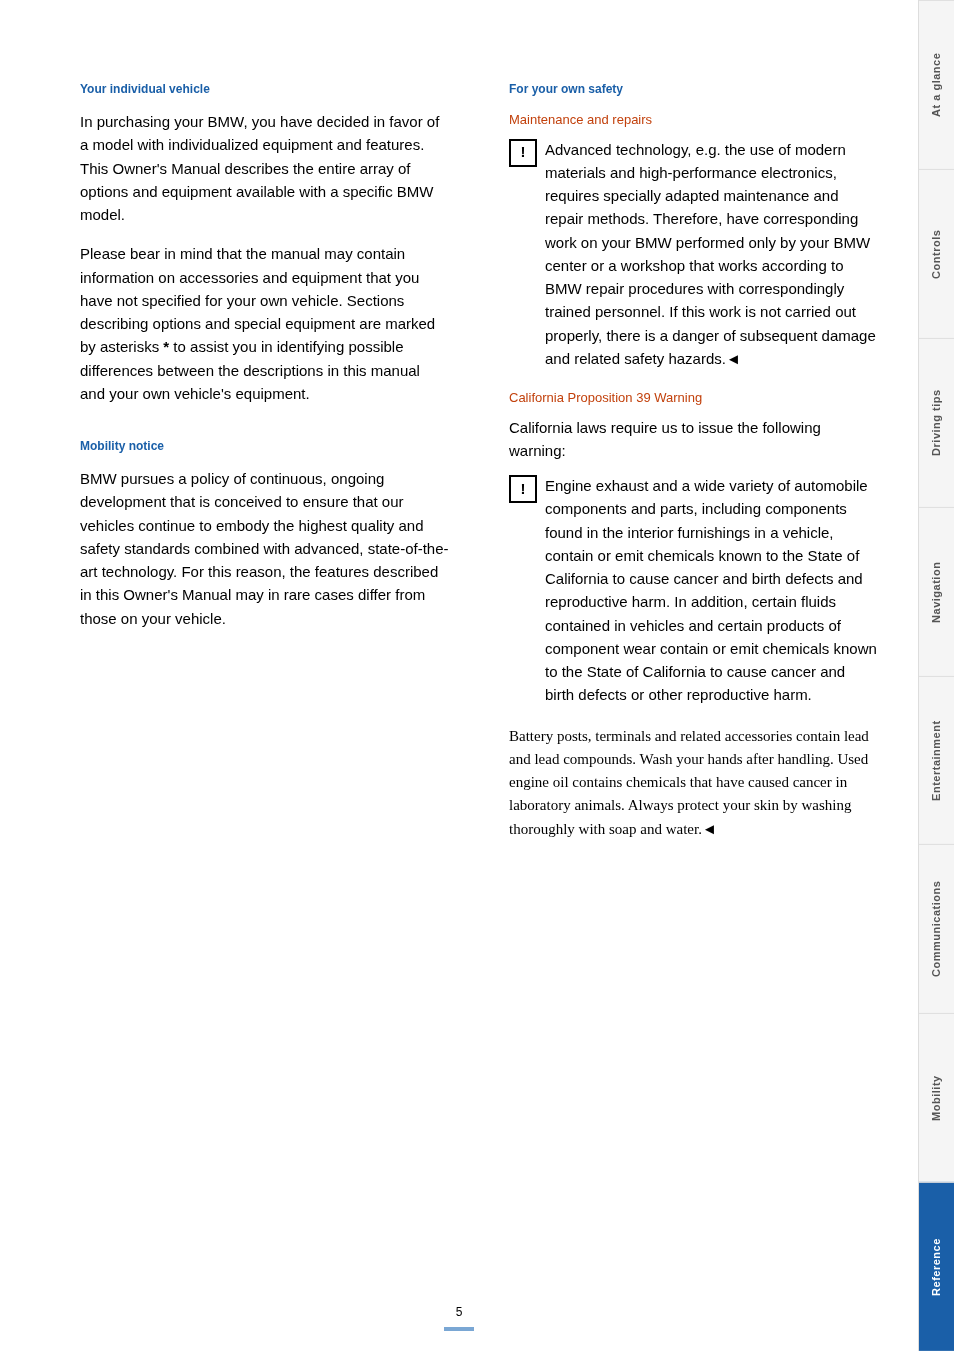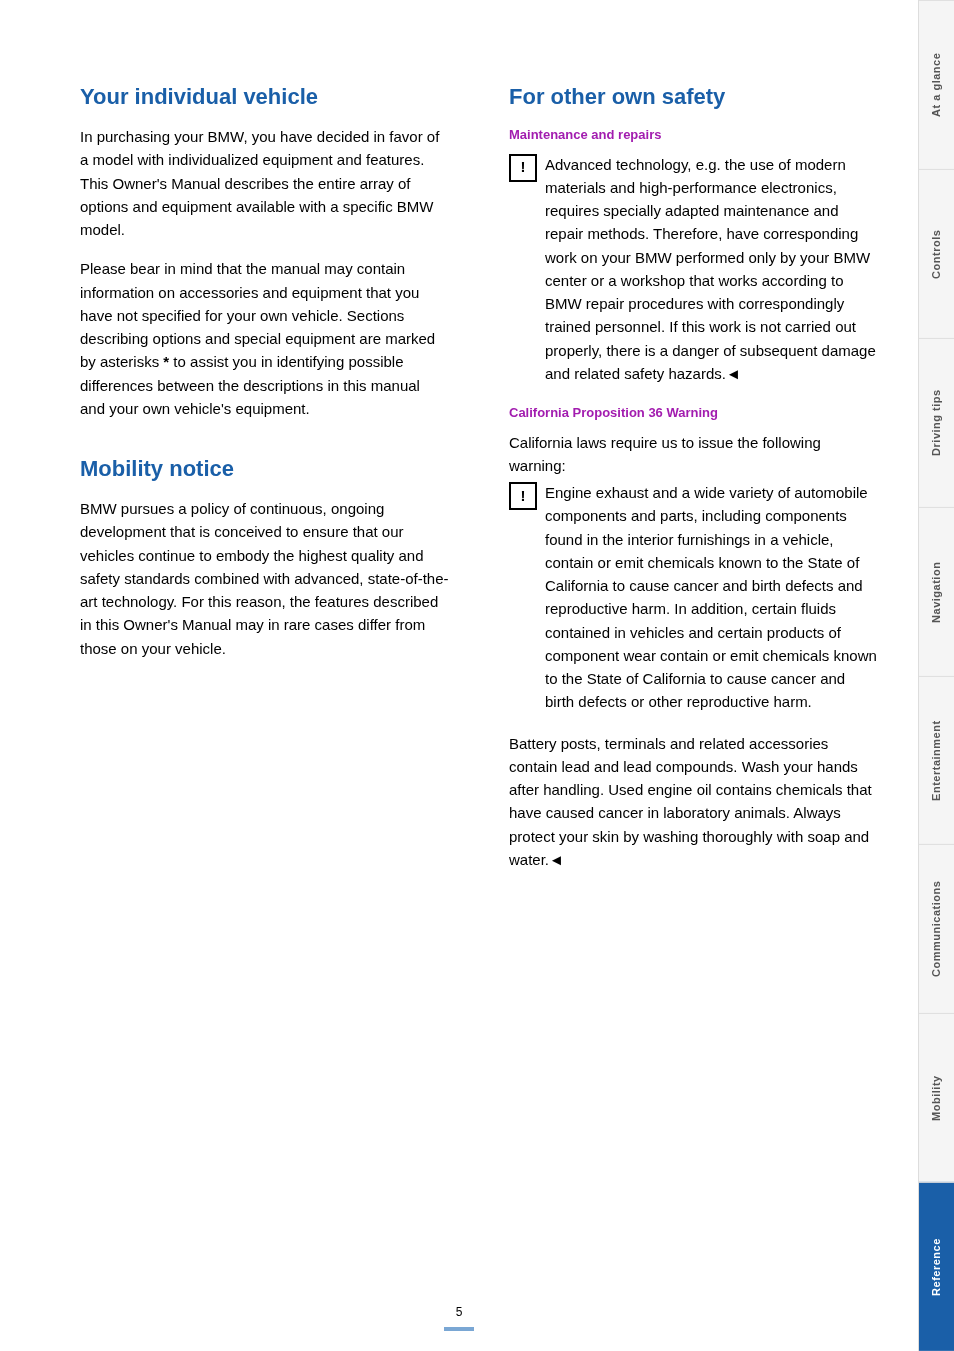--- a/index.html
+++ b/index.html
@@ -40,30 +40,30 @@
       padding-right: 10px;
     }
 
     .col-right {
       flex: 1;
       padding-left: 10px;
     }
 
     
     .section-title {
-      font-size: 22px;
+      font-size: 12px;
       font-weight: bold;
       color: #1a5fa8;
       margin-bottom: 12px;
     }
 
     .subsection-title {
       font-size: 13px;
-      font-weight: bold;
-      color: #a21caf;
+      font-weight: normal;
+      color: #c2410c;
       margin-bottom: 8px;
     }
 
     .section-body {
       font-size: 15px;
       line-height: 1.55;
       color: #000;
       margin-bottom: 16px;
     }
 
@@ -172,38 +172,38 @@
         <div class="section-block">
           <div class="section-title">Mobility notice</div>
           <p class="section-body">BMW pursues a policy of continuous, ongoing development that is conceived to ensure that our vehicles continue to embody the highest quality and safety standards combined with advanced, state-of-the-art technology. For this reason, the features described in this Owner's Manual may in rare cases differ from those on your vehicle.</p>
         </div>
 
       </div>
 
       <div class="col-right">
 
         <div class="section-block">
-          <div class="section-title">For other own safety</div>
+          <div class="section-title">For your own safety</div>
 
           <div class="subsection-block">
             <div class="subsection-title">Maintenance and repairs</div>
             <div class="warning-block">
               <div class="warning-icon">!</div>
               <div class="warning-text">Advanced technology, e.g. the use of modern materials and high-performance electronics, requires specially adapted maintenance and repair methods. Therefore, have corresponding work on your BMW performed only by your BMW center or a workshop that works according to BMW repair procedures with correspondingly trained personnel. If this work is not carried out properly, there is a danger of subsequent damage and related safety hazards.◄</div>
             </div>
           </div>
 
           <div class="subsection-block" style="margin-top: 18px;">
-            <div class="subsection-title">California Proposition 36 Warning</div>
-            <p class="section-body" style="margin-bottom: 4px;">California laws require us to issue the following warning:</p>
+            <div class="subsection-title">California Proposition 39 Warning</div>
+            <p class="section-body" style="margin-bottom: 12px;">California laws require us to issue the following warning:</p>
             <div class="warning-block">
               <div class="warning-icon">!</div>
               <div class="warning-text">Engine exhaust and a wide variety of automobile components and parts, including components found in the interior furnishings in a vehicle, contain or emit chemicals known to the State of California to cause cancer and birth defects and reproductive harm. In addition, certain fluids contained in vehicles and certain products of component wear contain or emit chemicals known to the State of California to cause cancer and birth defects or other reproductive harm.</div>
             </div>
-            <p class="section-body" style="margin-top: 18px;">Battery posts, terminals and related accessories contain lead and lead compounds. Wash your hands after handling. Used engine oil contains chemicals that have caused cancer in laboratory animals. Always protect your skin by washing thoroughly with soap and water.◄</p>
+            <p class="section-body" style="margin-top: 18px; font-family: Liberation Serif, serif;">Battery posts, terminals and related accessories contain lead and lead compounds. Wash your hands after handling. Used engine oil contains chemicals that have caused cancer in laboratory animals. Always protect your skin by washing thoroughly with soap and water.◄</p>
           </div>
 
         </div>
 
       </div>
     </div>
 
     <div class="page-number">5</div>
     <div class="page-number-bar"></div>
   </div>

